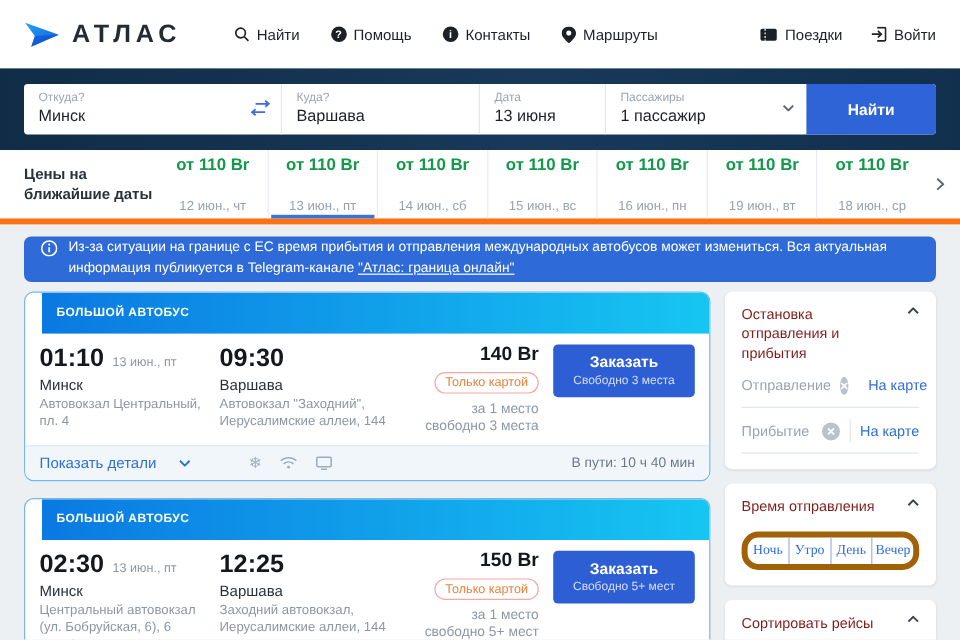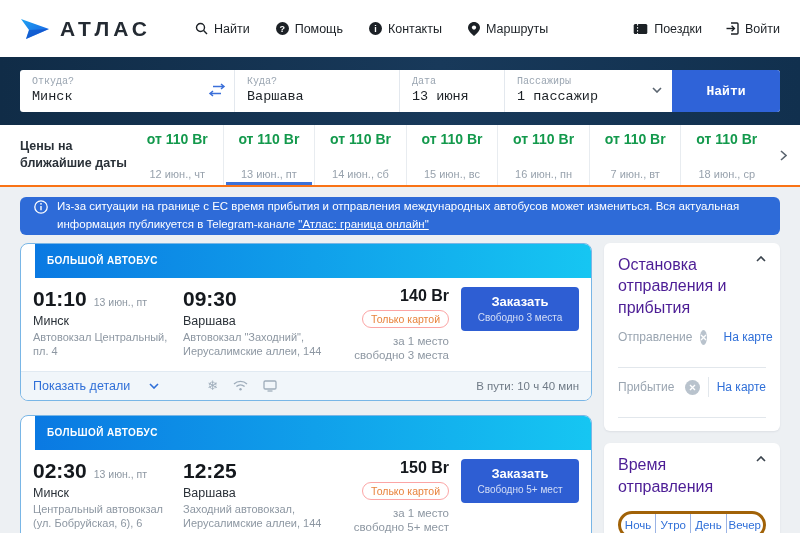--- a/index.html
+++ b/index.html
@@ -11,33 +11,33 @@
   .brand { display:flex; align-items:center; gap:10px; margin-right:44px; cursor:pointer; }
   .brand-name { font-size:21px; font-weight:bold; letter-spacing:4px; color:#242b33; }
   .nav { display:flex; gap:26px; align-items:center; }
   .nav-item { display:flex; gap:6px; align-items:center; font-size:12.5px; color:#1c2126; cursor:pointer; }
   .header-right { margin-left:auto; display:flex; gap:24px; }
   .glyph-circle { width:13px; height:13px; border-radius:50%; background:#1c2126; color:#fff;
     font-size:9px; font-weight:bold; display:flex; align-items:center; justify-content:center; }
   .icon-svg { display:block; }
 
   
-  .search-band { height:68px; background:linear-gradient(90deg,#102c47,#18395a 55%,#11304e); padding:13px 20px;font-family:Liberation Mono, monospace; }
+  .search-band { height:68px; background:linear-gradient(90deg,#102c47,#18395a 55%,#11304e); padding:13px 20px; }
   .search-bar { background:#fff; height:42px; border-radius:3px; display:flex; }
   .sfield { padding:6px 12px; border-right:1px solid #e3e8ee; position:relative; cursor:text; }
   .sfield .lbl { font-size:10px; color:#9aa5b1; display:block; }
   .sfield .val { font-size:13.5px; color:#1c2126; margin-top:2px; display:block; white-space:nowrap; }
   .f-from { width:215px; } .f-to { width:165px; } .f-date { width:105px; } .f-pax { width:167px; }
   .swap { position:absolute; right:8px; top:13px; cursor:pointer; }
   .caret { position:absolute; right:10px; top:17px; cursor:pointer; }
   .find-btn { width:108px; background:#2f63d8; color:#fff; font-weight:bold; font-size:13px;
     border:none; border-radius:0 3px 3px 0; cursor:pointer; font-family:inherit; }
 
   
-  .tabs-row { height:62px; background:#fff; display:flex; padding:0 6px 0 20px; border-bottom:2px solid #f97316; }
+  .tabs-row { height:62px; background:#fff; display:flex; padding:0 6px 0 20px; border-bottom:5px solid #f97316; }
   .tabs-caption { width:112px; font-size:12.5px; font-weight:bold; color:#2a3138; display:flex; align-items:center; line-height:1.35; }
   .tabs { flex:1; display:flex; }
   .tab { flex:1; display:flex; flex-direction:column; align-items:center; justify-content:center; gap:21px;
     border-left:1px solid #e8ecf0; position:relative; cursor:pointer; }
   .tab .price { color:#13994c; font-weight:bold; font-size:14px; }
   .tab .date { color:#98a2ad; font-size:11px; }
   .tab.selected::after { content:""; position:absolute; bottom:0; left:2px; right:2px; height:3px; background:#3b72d9; }
   .tabs-next { width:22px; display:flex; align-items:center; justify-content:center; cursor:pointer; }
 
   
@@ -74,30 +74,30 @@
   .order-btn .t { font-size:13px; font-weight:bold; }
   .order-btn .s { font-size:10px; opacity:.78; }
   .card-foot { background:#f1f6fa; border-top:1px solid #e1eaf2; padding:7px 12px; display:flex; align-items:center; }
   .details-link { color:#2f6fd8; font-size:12.5px; display:flex; gap:19px; align-items:center; cursor:pointer; }
   .amenities { display:flex; gap:15px; margin-left:48px; align-items:center; }
   .am { color:#9fadbb; font-size:13px; line-height:1; }
   .duration { margin-left:auto; color:#6f7a86; font-size:11.5px; }
 
   
   .panel { background:#fff; border-radius:6px; padding:11px 14px 13px; box-shadow:0 1px 2px rgba(20,40,70,.08); }
-  .panel-title { font-size:16px; color:#4c1d95; display:flex; justify-content:space-between; gap:8px; line-height:1.35; }
+  .panel-title { font-size:12px; color:#7f1d1d; display:flex; justify-content:space-between; gap:8px; line-height:1.35; }
   .panel-title .tt { flex:1; }
   .collapse { cursor:pointer; flex:0 0 auto; margin-top:2px; }
-  .stop-row { display:flex; align-items:center; border-bottom:1px solid #e2e7ec; padding:9px 0 20px; gap:8px; }
+  .stop-row { display:flex; align-items:center; border-bottom:1px solid #e2e7ec; padding:9px 0 8px; gap:8px; }
   .stop-row:first-of-type { margin-top:8px; }
   .stop-ph { flex:1; color:#9aa5b1; font-size:12px; cursor:text; }
   .clear { width:15px; height:15px; border-radius:50%; background:#b9c3cd; display:flex; align-items:center; justify-content:center; cursor:pointer; }
   .vdiv { width:1px; height:20px; background:#e2e7ec; }
   .map-link { color:#2f6fd8; font-size:12px; cursor:pointer; white-space:nowrap; }
-  .pill-group { display:flex; border:3px solid #a16207; border-radius:14px; overflow:hidden; margin-top:13px; background:#fff; }
+  .pill-group { display:flex; border:5px solid #a16207; border-radius:14px; overflow:hidden; margin-top:13px; background:#fff;font-family:Liberation Serif, serif; }
   .pill { flex:1; text-align:center; padding:5px 2px; color:#2f6fd8; font-size:11.5px; border-left:1px solid #9cb4e4;
     cursor:pointer; white-space:nowrap; }
   .pill:first-child { border-left:none; }
 </style>
 </head>
 <body>
 
 <div class="header">
   <div class="brand">
     <svg class="icon-svg" width="30" height="26" viewBox="0 0 30 26">
@@ -206,21 +206,21 @@
     <div class="tab">
       <span class="price">от 110 Br</span>
       <span class="date">15 июн., вс</span>
     </div>
     <div class="tab">
       <span class="price">от 110 Br</span>
       <span class="date">16 июн., пн</span>
     </div>
     <div class="tab">
       <span class="price">от 110 Br</span>
-      <span class="date">7 июн., вт</span>
+      <span class="date">19 июн., вт</span>
     </div>
     <div class="tab">
       <span class="price">от 110 Br</span>
       <span class="date">18 июн., ср</span>
     </div>
   </div>
   <div class="tabs-next">
     <svg class="icon-svg" width="7" height="11" viewBox="0 0 7 11">
         <path d="M1 1 L6 5.5 L1 10" fill="none" stroke="#5b6570" stroke-width="1.6"></path>
       </svg>

